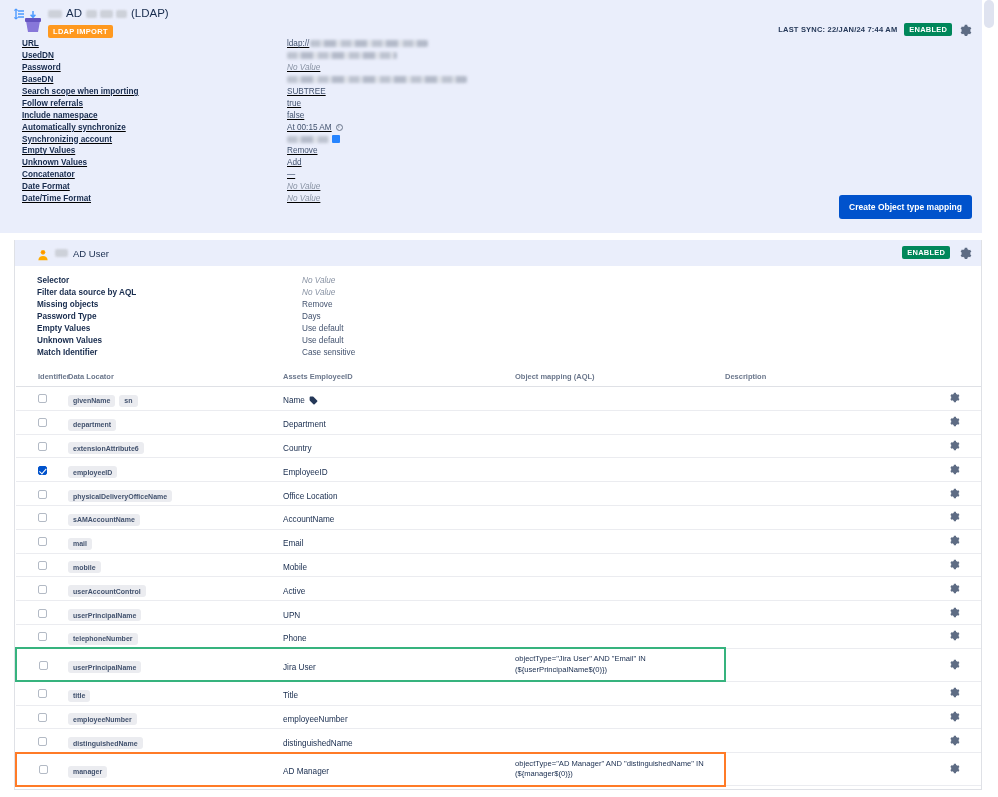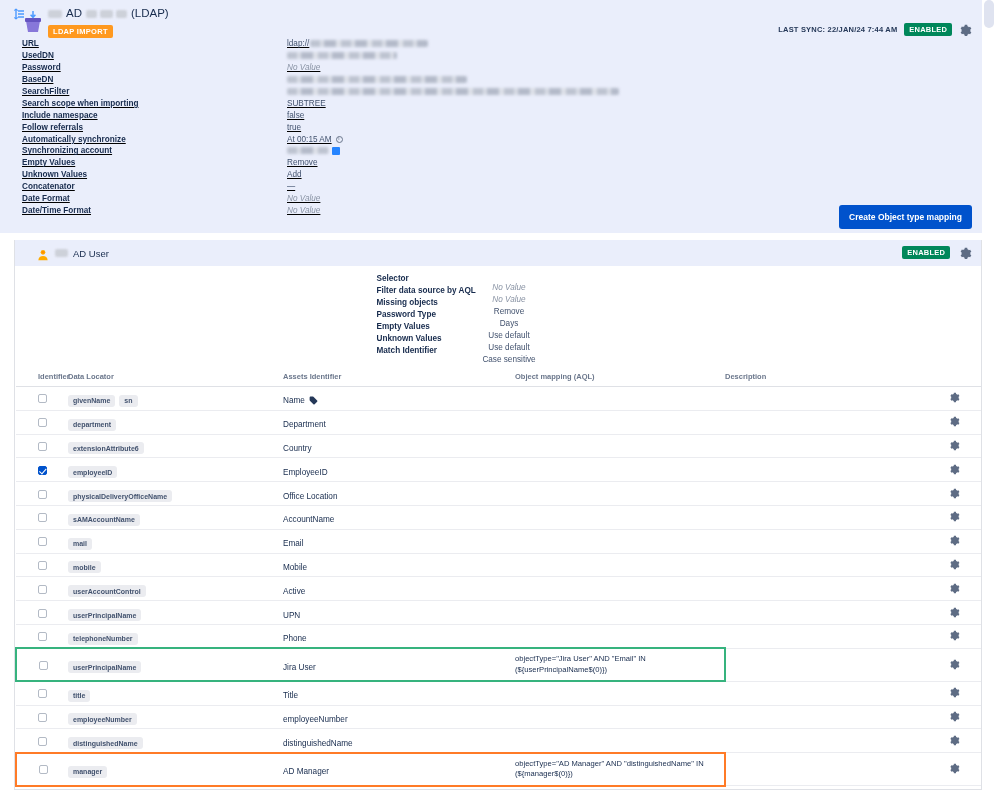--- a/index.html
+++ b/index.html
@@ -54,41 +54,41 @@
     display:inline-block; height:7px; border-radius:2px;
     background: repeating-linear-gradient(90deg,#b9bfcc 0 10px,#d7dbe3 10px 14px,#aeb5c4 14px 26px,#dde0e7 26px 31px);
     filter: blur(1.4px); opacity:.9;
   }
   .avatar-sq { width:8px;height:8px;background:#2684ff;border-radius:1px;display:inline-block;margin-left:3px;}
   .info-ico { width:7px;height:7px;border:1px solid #6b778c;border-radius:50%;display:inline-block;
               margin-left:4px; position:relative;}
   .info-ico::after{content:"i";position:absolute;left:1.7px;top:-1.5px;font-size:6px;color:#6b778c;font-style:normal;}
 
   .btn-create {
-    position:absolute; right:10px; bottom:4px;
+    position:absolute; right:10px; bottom:14px;
     background:#0052cc; color:#fff; border:none; border-radius:3px;
     font-size:8.5px; font-weight:bold; padding:7px 10px; cursor:pointer;
     font-family:"Liberation Sans", sans-serif;
   }
 
   
   .objtype-panel {
     position:absolute; left:14px; top:240px; width:968px; height:550px;
     background:#fff; border:1px solid #dfe1e6; border-top:none;
   }
   .objtype-header {
     height:26px; background:#eaeefb; display:flex; align-items:center;
     padding-left:22px; position:relative;
   }
   .person-ico { width:12px;height:12px; position:relative; flex:0 0 12px;}
   .obj-title { font-size:9.5px; color:#172b4d; margin-left:6px; display:flex; align-items:center;}
   .obj-right { position:absolute; right:9px; top:6px; display:flex; align-items:center; gap:9px;}
 
   .obj-rows { padding: 8px 0 4px 22px; background:#fff;}
-  .obj-row { display:flex; height:12px; align-items:center;flex-direction:column;}
+  .obj-row { display:flex; height:12px; align-items:center;}
   .obj-label { width:265px; font-size:8.2px; font-weight:bold; color:#172b4d;}
   .obj-value { font-size:8.2px; color:#42526e;}
   .obj-value.novalue { color:#8993a4; font-style:italic;}
 
   
   .tbl { width:100%; border-collapse:collapse; margin-top:6px; table-layout:fixed;}
   .tbl th {
     font-size:7.5px; font-weight:bold; color:#6b778c; text-align:left;
     padding:4px 0 5px 0; border-bottom:1px solid #dfe1e6;
   }
@@ -201,41 +201,35 @@
             <span>No Value</span>
           </div>
         </div>
         <div class="cfg-row">
           <div class="cfg-label">BaseDN</div>
           <div class="cfg-value">
             <span class="blur-val" style="width: 180px;"></span>
           </div>
         </div>
         <div class="cfg-row">
-          <div class="cfg-label">SearchFilter</div>
-          <div class="cfg-value">
-            <span class="blur-val" style="width: 332px;"></span>
-          </div>
-        </div>
-        <div class="cfg-row">
           <div class="cfg-label">Search scope when importing</div>
           <div class="cfg-value">
             <span>SUBTREE</span>
           </div>
         </div>
         <div class="cfg-row">
+          <div class="cfg-label">Follow referrals</div>
+          <div class="cfg-value">
+            <span>true</span>
+          </div>
+        </div>
+        <div class="cfg-row">
           <div class="cfg-label">Include namespace</div>
           <div class="cfg-value">
             <span>false</span>
-          </div>
-        </div>
-        <div class="cfg-row">
-          <div class="cfg-label">Follow referrals</div>
-          <div class="cfg-value">
-            <span>true</span>
           </div>
         </div>
         <div class="cfg-row">
           <div class="cfg-label">Automatically synchronize</div>
           <div class="cfg-value">
             <span>At 00:15 AM</span>
             <span class="info-ico"></span>
           </div>
         </div>
         <div class="cfg-row">
@@ -334,21 +328,21 @@
           <div class="obj-value">Case sensitive</div>
         </div>
       </div>
 
     <div class="tbl-wrap">
       <table class="tbl">
         <thead>
           <tr>
             <th class="c-id">Identifier</th>
             <th class="c-dl">Data Locator</th>
-            <th class="c-attr">Assets Identifier</th>
+            <th class="c-attr">Assets EmployeeID</th>
             <th class="c-aql">Object mapping (AQL)</th>
             <th class="c-desc">Description</th>
             <th class="c-act"></th>
           </tr>
         </thead>
         <tbody id="tbody">
             <tr>
               <td class="c-id" style="padding-left: 22px;"><span class="chk"></span></td>
               <td class="c-dl"><span class="locator-tag" style="margin-right: 4px;">givenName</span><span class="locator-tag" style="margin-right: 4px;">sn</span></td>
               <td class="c-attr"><span class="attr-text">

